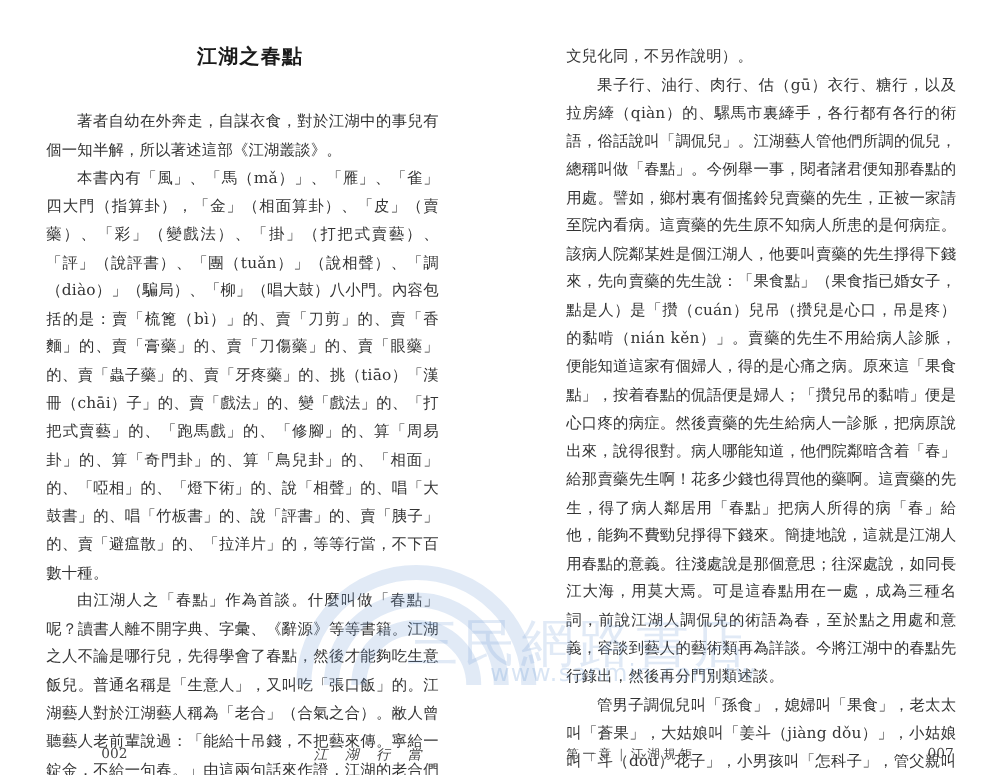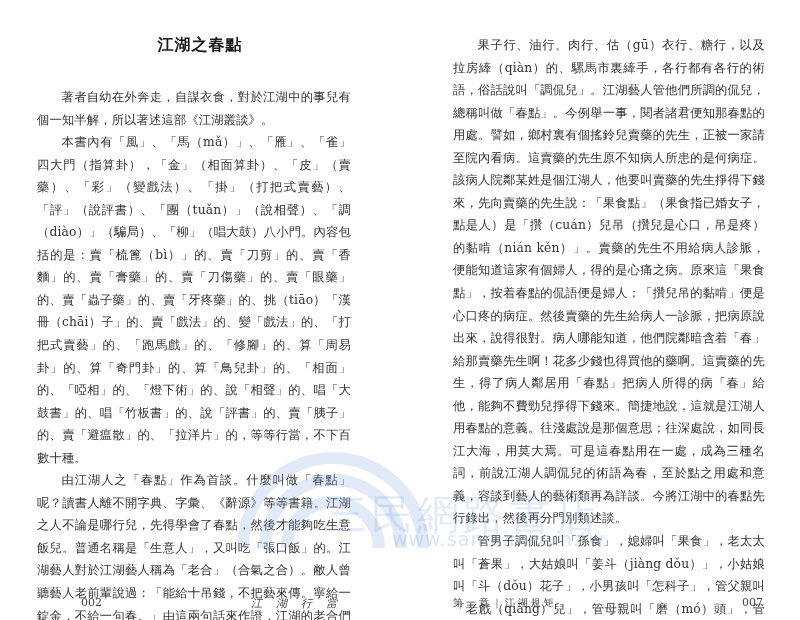--- a/index.html
+++ b/index.html
@@ -42,20 +42,21 @@
     <p>本書內有「風」、「馬（mǎ）」、「雁」、「雀」四大門（指算卦），「金」（相面算卦）、「皮」（賣藥）、「彩」（變戲法）、「掛」（打把式賣藝）、「評」（說評書）、「團（tuǎn）」（說相聲）、「調（diào）」（騙局）、「柳」（唱大鼓）八小門。內容包括的是：賣「梳篦（bì）」的、賣「刀剪」的、賣「香麵」的、賣「膏藥」的、賣「刀傷藥」的、賣「眼藥」的、賣「蟲子藥」的、賣「牙疼藥」的、挑（tiāo）「漢冊（chāi）子」的、賣「戲法」的、變「戲法」的、「打把式賣藝」的、「跑馬戲」的、「修腳」的、算「周易卦」的、算「奇門卦」的、算「鳥兒卦」的、「相面」的、「啞相」的、「燈下術」的、說「相聲」的、唱「大鼓書」的、唱「竹板書」的、說「評書」的、賣「胰子」的、賣「避瘟散」的、「拉洋片」的，等等行當，不下百數十種。</p>
     <p>由江湖人之「春點」作為首談。什麼叫做「春點」呢？讀書人離不開字典、字彙、《辭源》等等書籍。江湖之人不論是哪行兒，先得學會了春點，然後才能夠吃生意飯兒。普通名稱是「生意人」，又叫吃「張口飯」的。江湖藝人對於江湖藝人稱為「老合」（合氣之合）。敝人曾聽藝人老前輩說過：「能給十吊錢，不把藝來傳。寧給一錠金，不給一句春。」由這兩句話來作證，江湖的老合們把他們各行生意的藝術看得有泰山之重。</p>
 
   </div>
   <div class="footer folio">002</div>
   <div class="footer book-title">江湖行當</div>
 </div>
 
 <div class="page right">
   <div class="body-text" style="left:53px;margin-left:0;">
+    <p class="cont">文兒化同，不另作說明）。</p>
     <p>果子行、油行、肉行、估（gū）衣行、糖行，以及拉房縴（qiàn）的、騾馬市裏縴手，各行都有各行的術語，俗話說叫「調侃兒」。江湖藝人管他們所調的侃兒，總稱叫做「春點」。今例舉一事，閱者諸君便知那春點的用處。譬如，鄉村裏有個搖鈴兒賣藥的先生，正被一家請至院內看病。這賣藥的先生原不知病人所患的是何病症。該病人院鄰某姓是個江湖人，他要叫賣藥的先生掙得下錢來，先向賣藥的先生說：「果食點」（果食指已婚女子，點是人）是「攢（cuán）兒吊（攢兒是心口，吊是疼）的黏啃（nián kěn）」。賣藥的先生不用給病人診脈，便能知道這家有個婦人，得的是心痛之病。原來這「果食點」，按着春點的侃語便是婦人；「攢兒吊的黏啃」便是心口疼的病症。然後賣藥的先生給病人一診脈，把病原說出來，說得很對。病人哪能知道，他們院鄰暗含着「春」給那賣藥先生啊！花多少錢也得買他的藥啊。這賣藥的先生，得了病人鄰居用「春點」把病人所得的病「春」給他，能夠不費勁兒掙得下錢來。簡捷地說，這就是江湖人用春點的意義。往淺處說是那個意思；往深處說，如同長江大海，用莫大焉。可是這春點用在一處，成為三種名詞，前說江湖人調侃兒的術語為春，至於點之用處和意義，容談到藝人的藝術類再為詳談。今將江湖中的春點先行錄出，然後再分門別類述談。</p>
     <p>管男子調侃兒叫「孫食」，媳婦叫「果食」，老太太叫「蒼果」，大姑娘叫「姜斗（jiàng dǒu）」，小姑娘叫「斗（dǒu）花子」，小男孩叫「怎科子」，管父親叫「老戧（qiāng）兒」，管母親叫「磨（mó）頭」，管哥哥叫「上排琴」，管兄弟叫「下排琴」，管祖父叫「戧兒的戧」，管祖母叫「戧的磨頭」，管妓女叫「庫果」，管良家婦女叫「子孫窯兒」，管男僕叫「展點」，管女僕叫「展果」，管當兵的叫「海（hǎi）冷」，管偵緝探訪叫「鷹爪」，管小綹（xiǎo liǔ）叫「老榮」（小偷），管和尚叫「治把（bǎ）」，管老道叫「化把」，管尼姑叫「念把」，管做官的叫「冷子點」，管大官兒叫「海（hǎi）翅子」，管外國人叫「色（shǎi）唐點」，管鄉下人叫「科郎（kē lang）碼」，管傻人叫「念攢（cuán）子」，管瘋人叫「丟子（sì）點」，管嘎人叫「胡不正」，管好人叫「忠樣點」，管好色的人叫「臭子點」，</p>
   </div>
   <div class="footer chapter">第一章｜江湖規矩</div>
   <div class="footer folio">007</div>
 </div>
 
 <svg class="watermark wm-arcs" viewBox="0 0 210 120">
   <g fill="none" stroke="rgba(120,160,215,0.22)" stroke-width="12">
     <path d="M15 118 A90 90 0 0 1 195 118"></path>

